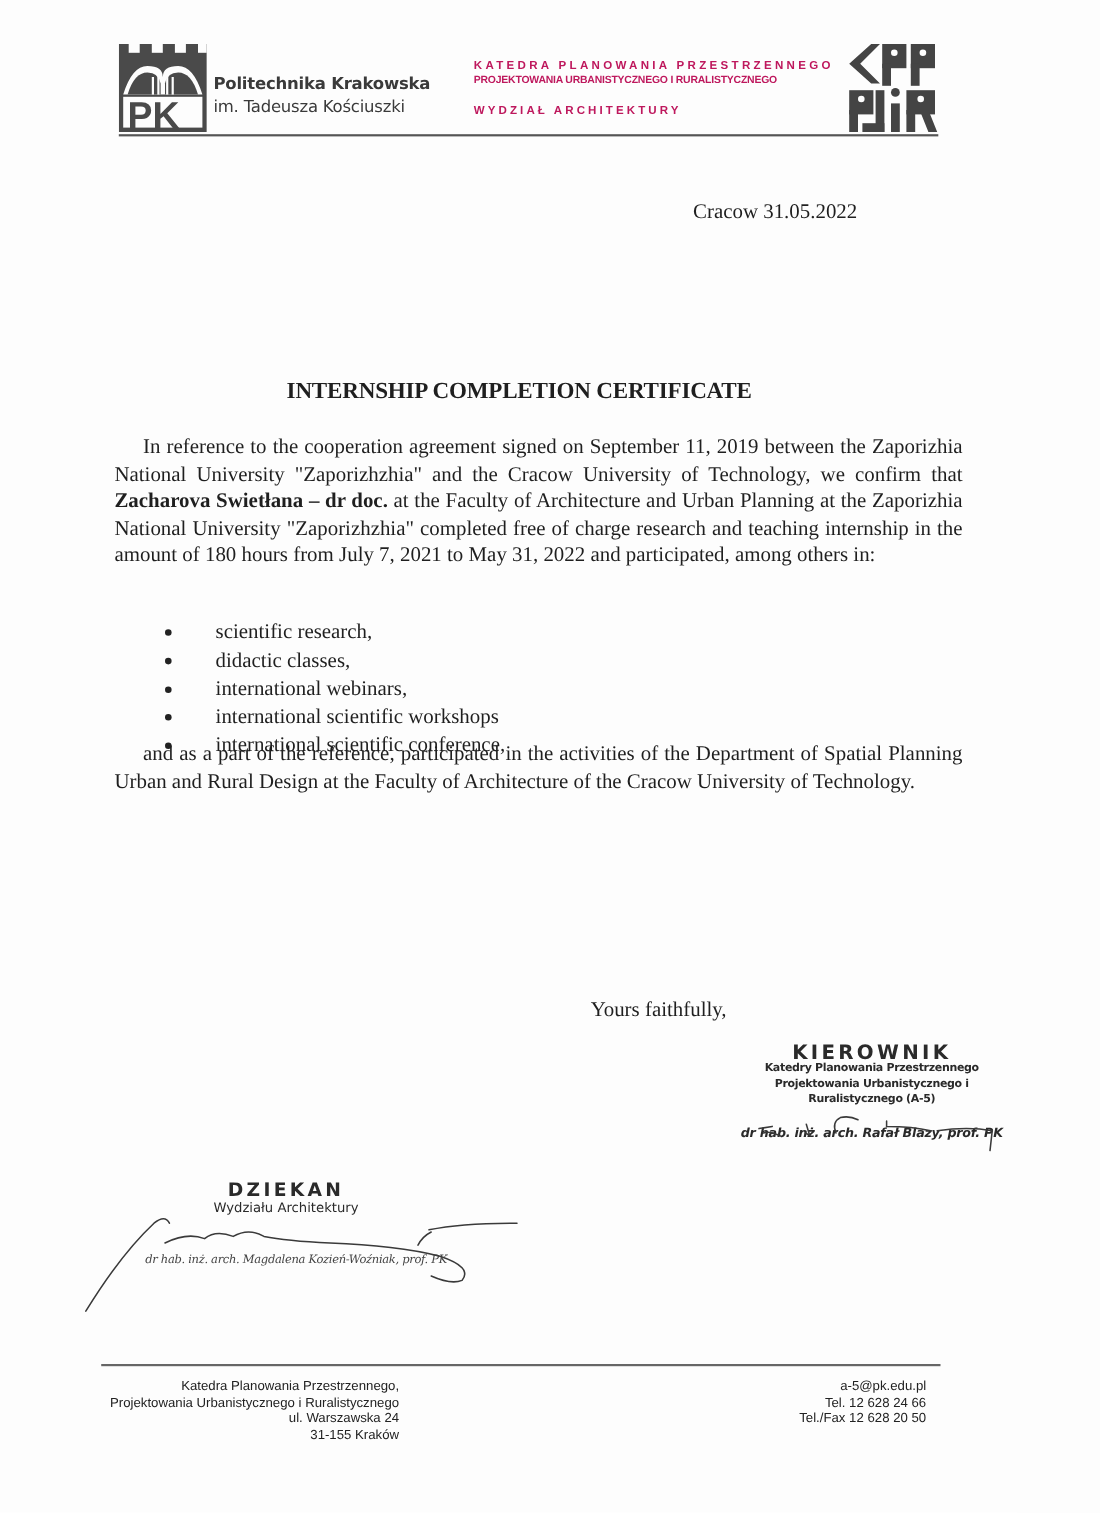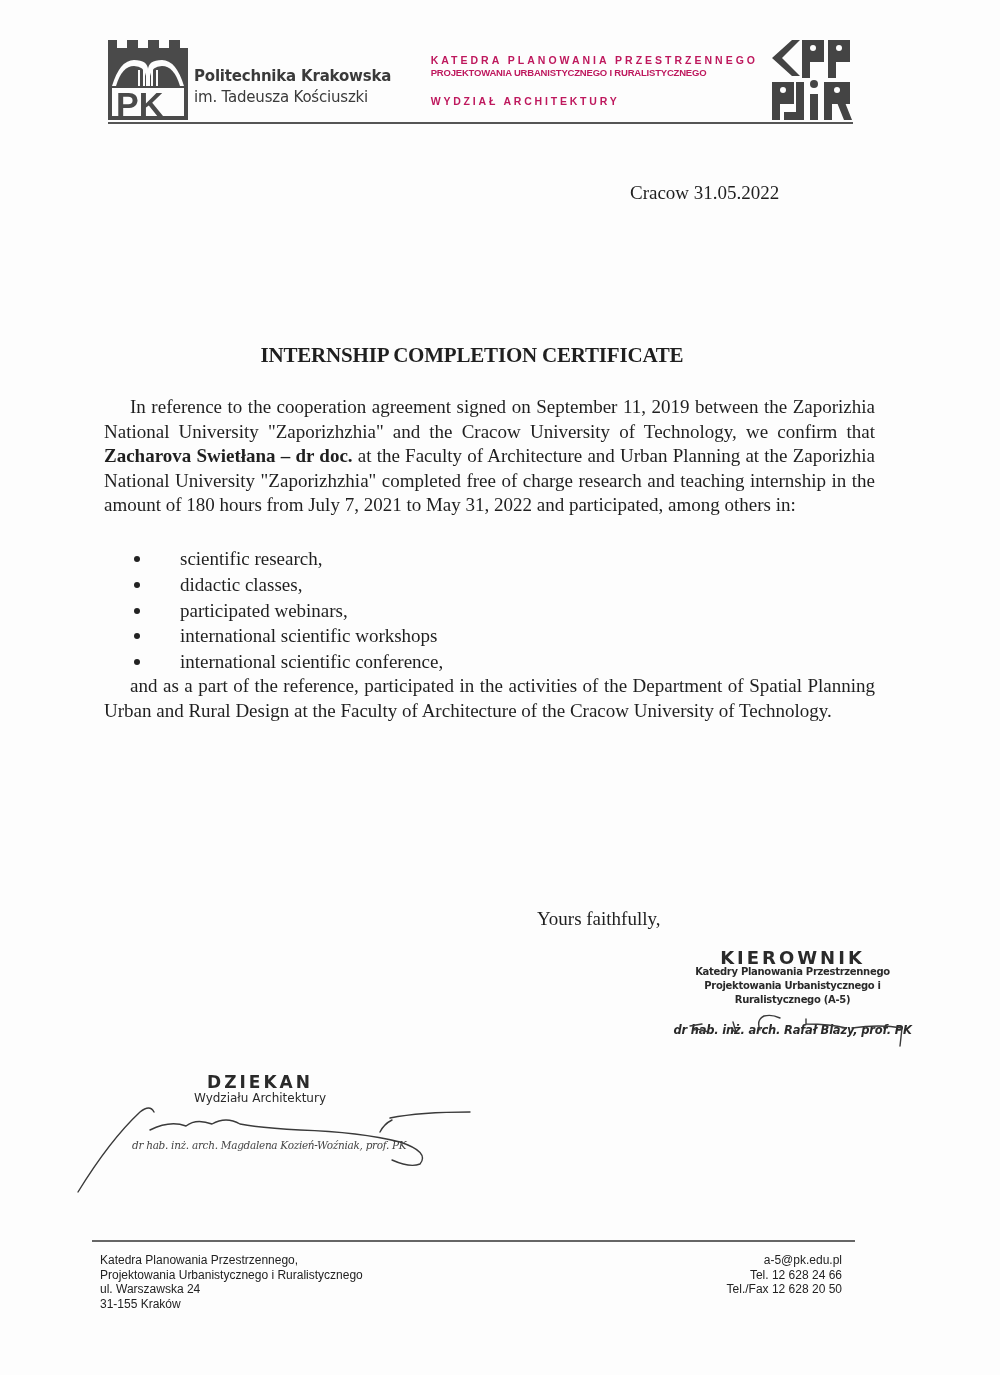--- a/index.html
+++ b/index.html
@@ -18,42 +18,42 @@
   .kppuir-logo { position: absolute; left: 770px; top: 38px; width: 84px; height: 84px; }
   .header-rule { position: absolute; left: 108px; top: 122px; width: 745px; height: 2px; background: #555; }
 
   
   .serif { font-family: "Liberation Serif", serif; }
   .date { position: absolute; left: 630px; top: 182px; font-size: 19px; }
   .title { position: absolute; left: 0; width: 944px; top: 343px; text-align: center; font-size: 21px; font-weight: bold; letter-spacing: -0.2px; }
   .para { position: absolute; left: 104px; width: 771px; font-size: 19px; line-height: 24.6px; text-align: justify; }
   .para .indent { display: inline-block; width: 26px; }
   .p1 { top: 383px; margin-top: 12px; }
-  .bullets { position: absolute; left: 130px; top: 546px; list-style: none; margin: 0; padding: 0; font-size: 19px; line-height: 25.8px; }
+  .bullets { position: absolute; left: 130px; top: 546px; list-style: none; margin: 16px; padding: 0; font-size: 19px; line-height: 25.8px; }
   .bullets li { position: relative; padding-left: 50px; }
   .bullets li .dot { position: absolute; left: 4px; top: 10px; width: 6px; height: 6px; border-radius: 50%; background: #222; }
   .p2 { top: 674px; }
 
   .yours { position: absolute; left: 537px; top: 908px; font-size: 19px; }
 
   .sig-block { font-family: "DejaVu Sans", sans-serif; color: #2a2a2a; text-align: center; }
   .kier { position: absolute; left: 660px; top: 950px; width: 265px; }
   .kier .role { font-size: 18px; font-weight: bold; letter-spacing: 3px; line-height: 15px; }
   .kier .dept { font-size: 10px; font-weight: bold; line-height: 14px; letter-spacing: -0.3px; }
   .kier .name { font-size: 11.5px; font-weight: bold; font-style: italic; margin-top: 16px; letter-spacing: -0.2px; }
   .dziekan { position: absolute; left: 160px; top: 1075px; width: 200px; }
   .dziekan .role { font-size: 17px; font-weight: bold; letter-spacing: 3px; line-height: 15px; }
   .dziekan .dept { font-size: 12px; line-height: 16px; }
   .dziekan-name { position: absolute; left: 132px; top: 1139px; font-family: "DejaVu Serif", serif; font-style: italic; font-size: 10.5px; color: #444; letter-spacing: -0.3px; }
 
   .sig-svg { position: absolute; left: 0; top: 0; width: 1000px; height: 1375px; pointer-events: none; }
 
   
   .footer-rule { position: absolute; left: 92px; top: 1240px; width: 763px; height: 2px; background: #666; }
-  .foot-left { position: absolute; left: 100px; top: 1253px; font-family: "Liberation Sans", sans-serif; font-size: 12px; line-height: 14.5px; color: #222; }
+  .foot-left { position: absolute; left: 100px; top: 1253px; font-family: "Liberation Sans", sans-serif; font-size: 12px; line-height: 14.5px; color: #222; text-align: right; }
   .foot-right { position: absolute; right: 158px; top: 1253px; text-align: right; font-family: "Liberation Sans", sans-serif; font-size: 12px; line-height: 14.5px; color: #222; }
 </style>
 </head>
 <body>
 
 <div class="page">
 
   <svg class="pk-logo" viewBox="0 0 80 80">
     <rect x="0" y="0" width="80" height="80" fill="#4a4a4a"></rect>
     <rect x="9" y="0" width="10" height="8" fill="#fdfdfd"></rect>
@@ -113,21 +113,21 @@
 
   <div class="title serif">INTERNSHIP COMPLETION CERTIFICATE</div>
 
   <div class="para p1 serif">
     <span class="indent"></span><span>In reference to the cooperation agreement signed on September 11, 2019 between the Zaporizhia National University "Zaporizhzhia" and the Cracow University of Technology, we confirm that </span><b>Zacharova Swietłana – dr doc.</b><span> at the Faculty of Architecture and Urban Planning at the Zaporizhia National University "Zaporizhzhia" completed free of charge research and teaching internship in the amount of 180 hours from July 7, 2021 to May 31, 2022 and participated, among others in:</span>
   </div>
 
   <ul class="bullets serif">
     <li><span class="dot"></span><span>scientific research,</span></li>
     <li><span class="dot"></span><span>didactic classes,</span></li>
-    <li><span class="dot"></span><span>participated webinars,</span></li>
+    <li><span class="dot"></span><span>international webinars,</span></li>
     <li><span class="dot"></span><span>international scientific workshops</span></li>
     <li><span class="dot"></span><span>international scientific conference,</span></li>
   </ul>
 
   <div class="para p2 serif">
     <span class="indent"></span><span>and as a part of the reference, participated in the activities of the Department of Spatial Planning Urban and Rural Design at the Faculty of Architecture of the Cracow University of Technology.</span>
   </div>
 
   <div class="yours serif">Yours faithfully,</div>
 

